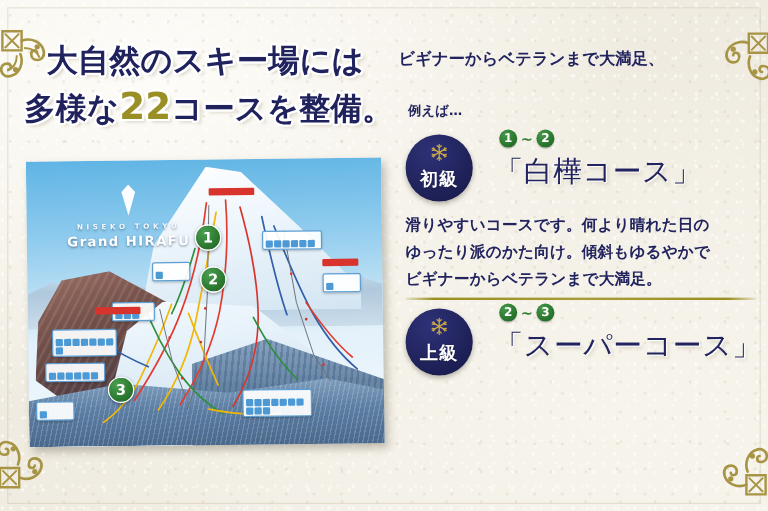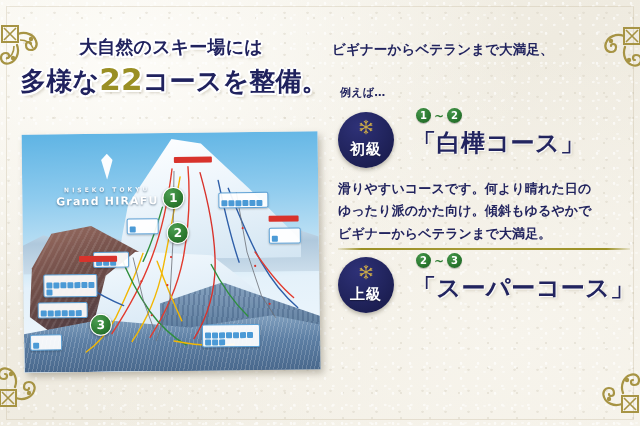--- a/index.html
+++ b/index.html
@@ -41,21 +41,21 @@
   .orn-bl{left:-4px;bottom:16px;transform:scaleY(-1);}
   .orn-br{right:-2px;bottom:10px;transform:scale(-1,-1);}
 
   
   .headline{
     position:absolute;left:0;top:36px;width:330px;
     text-align:center;line-height:1.18;
     font-weight:bold;letter-spacing:.01em;
   }
   .hl-row{white-space:nowrap;}
-  .hl1{font-size:18px;padding-left:12px;}
+  .hl1{font-size:26px;padding-left:12px;}
   .hl2{font-size:26px;margin-top:4px;padding-left:18px;}
   .navy-txt{
     color:#20225e;
     text-shadow:
       2px 0 0 #fff,-2px 0 0 #fff,0 2px 0 #fff,0 -2px 0 #fff,
       1.5px 1.5px 0 #fff,-1.5px 1.5px 0 #fff,1.5px -1.5px 0 #fff,-1.5px -1.5px 0 #fff,
       3px 3px 3px rgba(140,130,100,.35);
   }
   .gold-num{
     color:#9a8f24;font-size:31px;
@@ -197,21 +197,21 @@
     width:15px;height:15px;border-radius:50%;
     background:radial-gradient(circle at 34% 28%,#46964c 0%,#2b7a30 55%,#1d5a24 100%);
     color:#fff;font-size:10px;font-weight:bold;
     display:flex;align-items:center;justify-content:center;
     box-shadow:0 1px 1px rgba(0,0,0,.25);
   }
   .range-dash{color:#2b7a30;font-size:12px;font-weight:bold;}
 
   .course-title{
     position:absolute;left:82px;top:17px;
-    color:#22245f;font-size:24px;font-weight:bold;letter-spacing:.5px;
+    color:#22245f;font-size:24px;font-weight:normal;letter-spacing:.5px;
     white-space:nowrap;
     text-shadow:1px 1px 0 rgba(255,255,255,.9),2px 2px 3px rgba(150,140,110,.3);
   }
 
   .desc{
     position:absolute;left:8px;width:296px;
     color:#22245f;font-size:13px;font-weight:bold;line-height:1.72;
     letter-spacing:.01em;
   }
   .d1{top:178px;}

